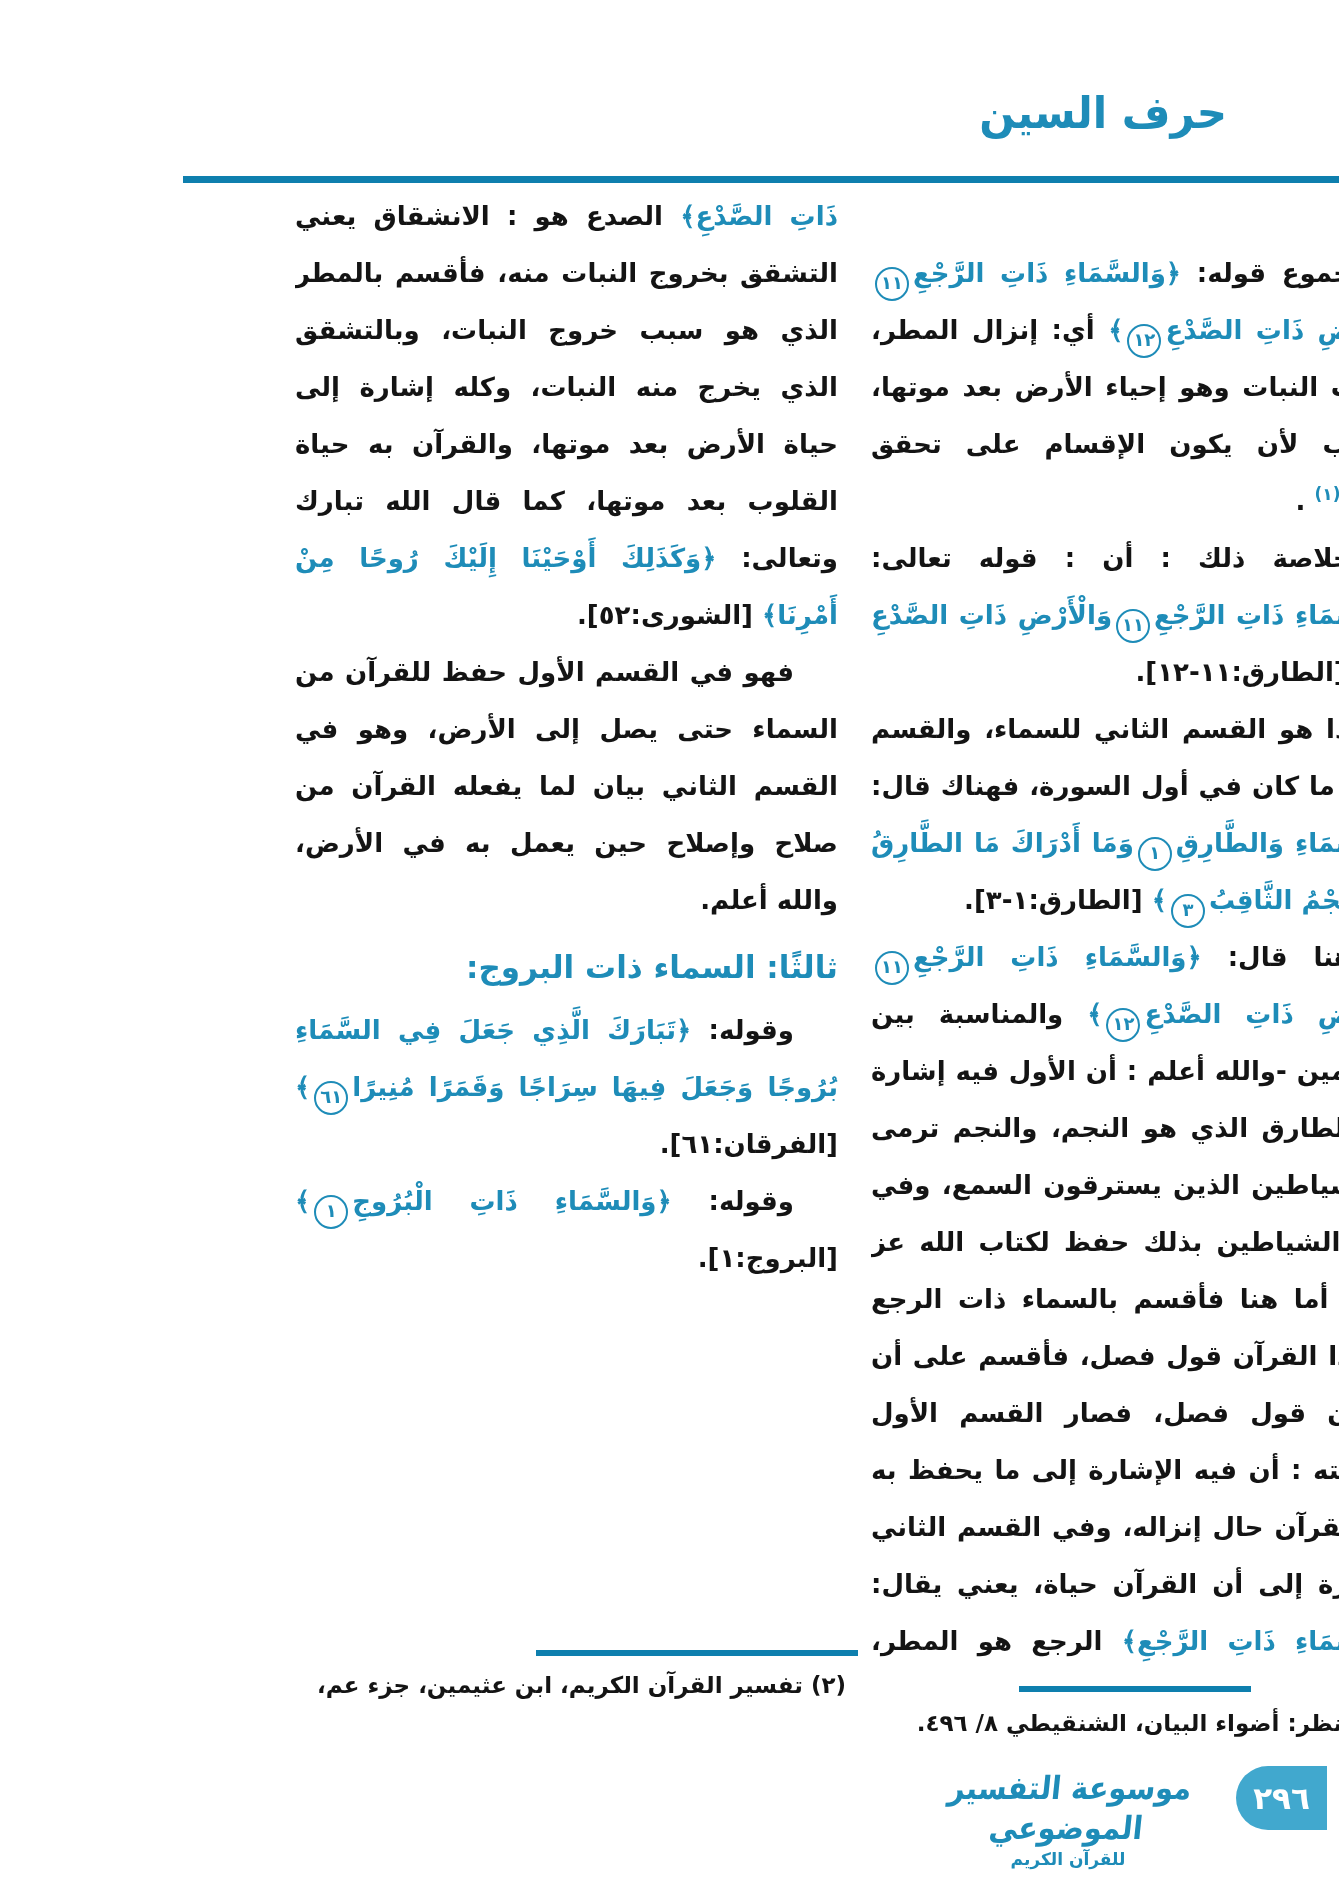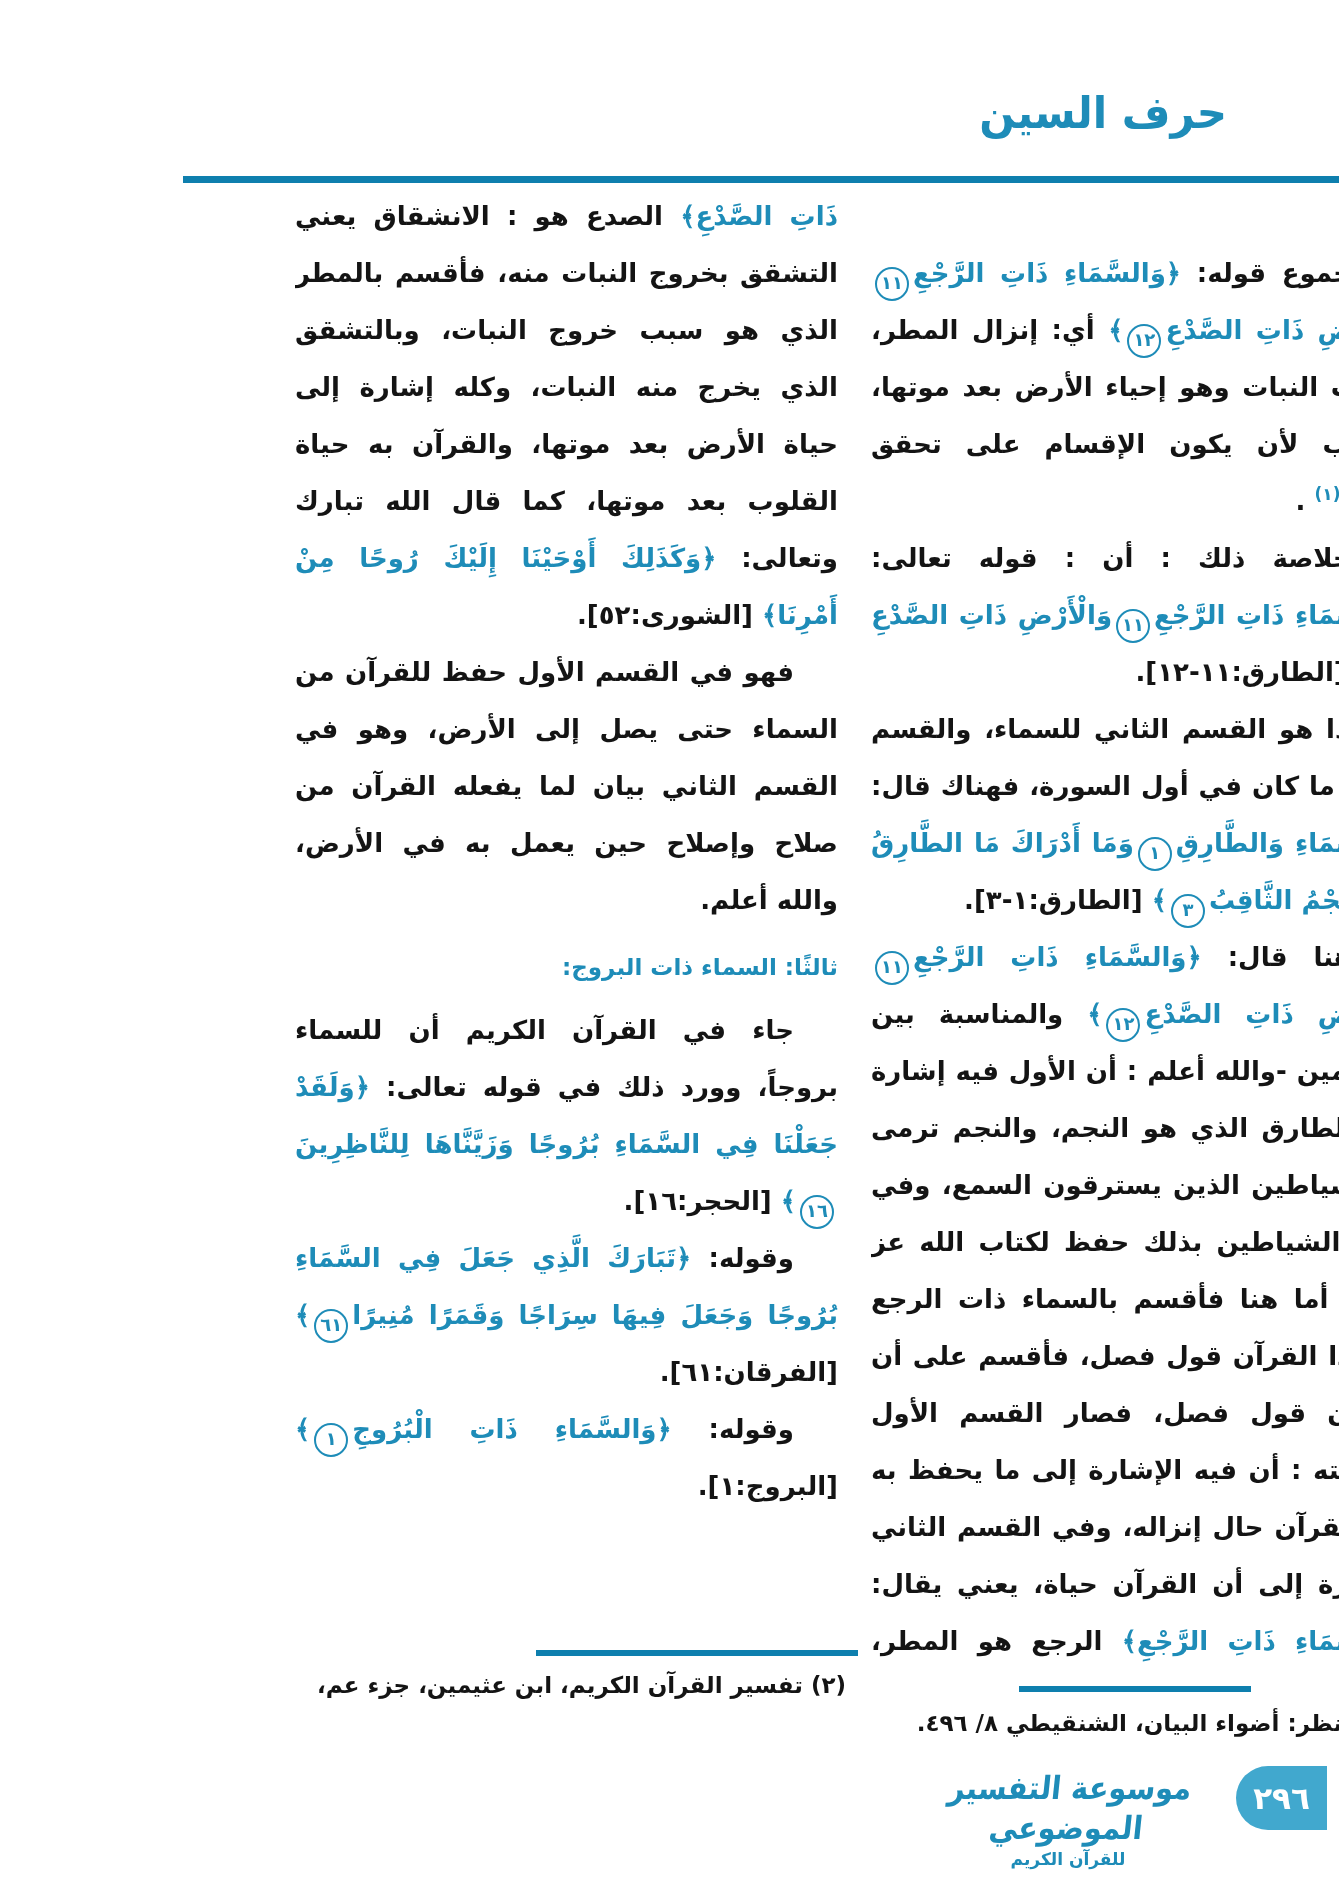--- a/index.html
+++ b/index.html
@@ -53,21 +53,21 @@
     margin:0 4px;
   }
   .fn-mark{
     color:var(--teal);
     font-size:17px;
     vertical-align:super;
     line-height:0;
   }
   .heading{
     color:var(--teal);
-    font-size:23px;font-weight:bold;
+    font-size:31px;font-weight:bold;
     margin:10px 0 6px 0;
     text-align:right;
   }
   .fn-rule{position:absolute;height:6px;background:var(--rule);}
   .fn-rule-first{top:1686px;left:836px;width:232px;}
   .fn-rule-second{top:1650px;left:353px;width:322px;}
   .fn{
     position:absolute;
     font-size:23px;font-weight:bold;
     line-height:46px;
@@ -113,21 +113,20 @@
       <div class="para indent"><span class="txt">مجموع قوله: </span><span class="quran">﴿وَالسَّمَاءِ ذَاتِ الرَّجْعِ</span><span class="ayah-num">١١</span><span class="quran">وَالْأَرْضِ ذَاتِ الصَّدْعِ</span><span class="ayah-num">١٢</span><span class="quran">﴾</span><span class="txt"> أي: إنزال المطر، وإنبات النبات وهو إحياء الأرض بعد موتها، مناسب لأن يكون الإقسام على تحقق البعث</span><span class="fn-mark">(١)</span><span class="txt"> .</span></div>
       <div class="para indent"><span class="txt">وخلاصة ذلك : أن : قوله تعالى: </span><span class="quran">﴿وَالسَّمَاءِ ذَاتِ الرَّجْعِ</span><span class="ayah-num">١١</span><span class="quran">وَالْأَرْضِ ذَاتِ الصَّدْعِ</span><span class="ayah-num">١٢</span><span class="quran">﴾</span><span class="txt"> [الطارق:١١-١٢].</span></div>
       <div class="para indent"><span class="txt">هذا هو القسم الثاني للسماء، والقسم الأول ما كان في أول السورة، فهناك قال: </span><span class="quran">﴿وَالسَّمَاءِ وَالطَّارِقِ</span><span class="ayah-num">١</span><span class="quran">وَمَا أَدْرَاكَ مَا الطَّارِقُ</span><span class="ayah-num">٢</span><span class="quran">النَّجْمُ الثَّاقِبُ</span><span class="ayah-num">٣</span><span class="quran">﴾</span><span class="txt"> [الطارق:١-٣].</span></div>
       <div class="para indent"><span class="txt">وهنا قال: </span><span class="quran">﴿وَالسَّمَاءِ ذَاتِ الرَّجْعِ</span><span class="ayah-num">١١</span><span class="quran">وَالْأَرْضِ ذَاتِ الصَّدْعِ</span><span class="ayah-num">١٢</span><span class="quran">﴾</span><span class="txt"> والمناسبة بين القسمين -والله أعلم : أن الأول فيه إشارة إلى الطارق الذي هو النجم، والنجم ترمى به الشياطين الذين يسترقون السمع، وفي رمي الشياطين بذلك حفظ لكتاب الله عز وجل، أما هنا فأقسم بالسماء ذات الرجع أن هذا القرآن قول فصل، فأقسم على أن القرآن قول فصل، فصار القسم الأول مناسبته : أن فيه الإشارة إلى ما يحفظ به هذا القرآن حال إنزاله، وفي القسم الثاني الإشارة إلى أن القرآن حياة، يعني يقال: </span><span class="quran">﴿وَالسَّمَاءِ ذَاتِ الرَّجْعِ﴾</span><span class="txt"> الرجع هو المطر، يسمى رجعًا؛ لأنه يرجع ويتكرر، ومعلوم أن المطر به حياة الأرض. </span></div>
     </div>
 
   <div class="col col-second">
       <div class="para"><span class="quran">ذَاتِ الصَّدْعِ﴾</span><span class="txt"> الصدع هو : الانشقاق يعني التشقق بخروج النبات منه، فأقسم بالمطر الذي هو سبب خروج النبات، وبالتشقق الذي يخرج منه النبات، وكله إشارة إلى حياة الأرض بعد موتها، والقرآن به حياة القلوب بعد موتها، كما قال الله تبارك وتعالى: </span><span class="quran">﴿وَكَذَلِكَ أَوْحَيْنَا إِلَيْكَ رُوحًا مِنْ أَمْرِنَا﴾</span><span class="txt"> [الشورى:٥٢].</span></div>
       <div class="para indent"><span class="txt">فهو في القسم الأول حفظ للقرآن من السماء حتى يصل إلى الأرض، وهو في القسم الثاني بيان لما يفعله القرآن من صلاح وإصلاح حين يعمل به في الأرض، والله أعلم.</span></div>
       <div class="heading">ثالثًا: السماء ذات البروج:</div>
-      <div class="para indent"><span class="txt">جاء في القرآن الكريم أن للسماء بروجاً، وورد ذلك في قوله تعالى: </span><span class="quran">﴿وَلَقَدْ جَعَلْنَا فِي السَّمَاءِ بُرُوجًا وَزَيَّنَّاهَا لِلنَّاظِرِينَ</span><span class="ayah-num">١٦</span><span class="quran">﴾</span><span class="txt"> [الحجر:١٦].</span></div>
       <div class="para indent"><span class="txt">وقوله: </span><span class="quran">﴿تَبَارَكَ الَّذِي جَعَلَ فِي السَّمَاءِ بُرُوجًا وَجَعَلَ فِيهَا سِرَاجًا وَقَمَرًا مُنِيرًا</span><span class="ayah-num">٦١</span><span class="quran">﴾</span><span class="txt"> [الفرقان:٦١].</span></div>
       <div class="para indent"><span class="txt">وقوله: </span><span class="quran">﴿وَالسَّمَاءِ ذَاتِ الْبُرُوجِ</span><span class="ayah-num">١</span><span class="quran">﴾</span><span class="txt"> [البروج:١].</span></div>
     </div>
 
   <div class="fn-rule fn-rule-first"></div>
   <div class="fn fn-first">
     <div class="fn-line">(١) انظر: أضواء البيان، الشنقيطي ٨/ ٤٩٦.</div>
   </div>
 
   <div class="fn-rule fn-rule-second"></div>

